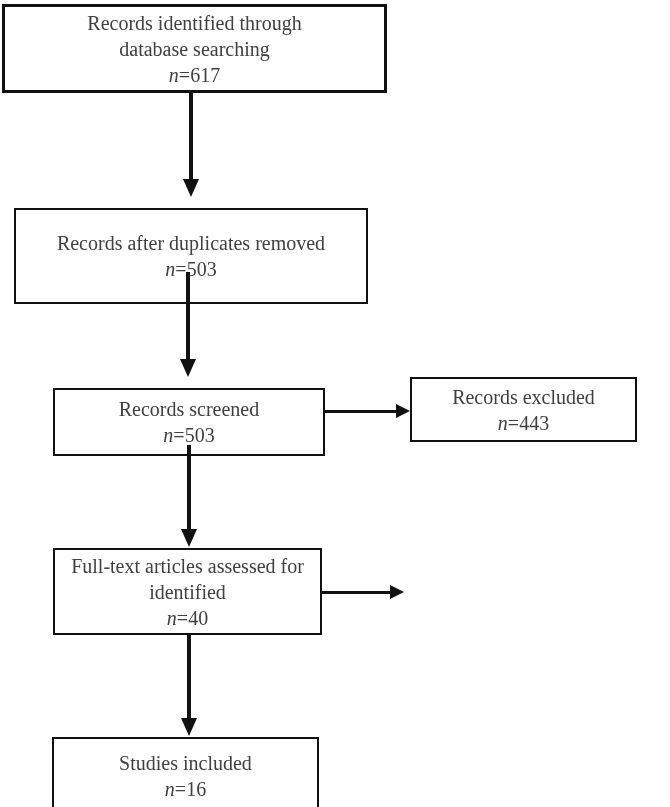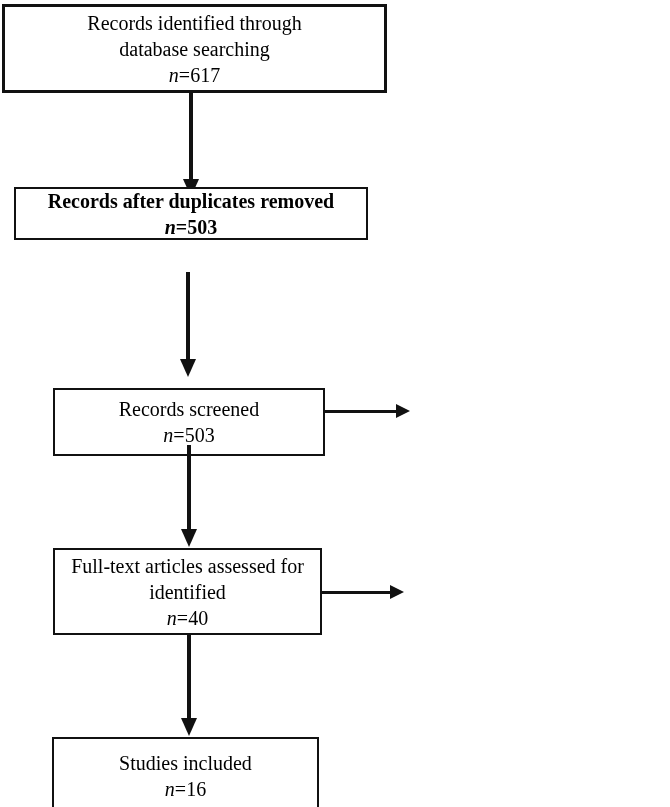--- a/index.html
+++ b/index.html
@@ -3,21 +3,21 @@
 <meta charset="utf-8">
 <style>
   * { margin: 0; padding: 0; box-sizing: border-box; }
   html, body { background: #ffffff; }
   .canvas {
     position: relative;
     width: 670px;
     height: 807px;
     background: #ffffff;
     font-family: "Liberation Serif", serif;
-    color: #000000;
+    color: #404040;
     overflow: hidden;
   }
   .box {
     position: absolute;
     border: 2px solid #111111;
     background: #ffffff;
     display: flex;
     flex-direction: column;
     justify-content: center;
     align-items: center;
@@ -49,36 +49,40 @@
 
   <div class="box thick" style="left:2px; top:4px; width:385px; height:89px;">
     <div>Records identified through</div>
     <div>database searching</div>
     <div><span class="nvar">n</span><span>=617</span></div>
   </div>
 
   <div class="vline" style="left:189px; top:93px; height:88px;"></div>
   <div class="head-down" style="left:183px; top:179px;"></div>
 
-  <div class="box" style="left:14px; top:187px; width:354px; height:53px;font-weight:bold;">
+  <div class="box" style="left:14px; top:208px; width:354px; height:96px;">
     <div>Records after duplicates removed</div>
     <div><span class="nvar">n</span><span>=503</span></div>
   </div>
 
   <div class="vline" style="left:186px; top:272px; height:88px;"></div>
   <div class="head-down" style="left:180px; top:359px;"></div>
 
   <div class="box" style="left:53px; top:388px; width:272px; height:68px;">
     <div>Records screened</div>
     <div><span class="nvar">n</span><span>=503</span></div>
   </div>
 
   <div class="hline" style="left:325px; top:410px; width:72px;"></div>
   <div class="head-right" style="left:396px; top:404px;"></div>
 
+  <div class="box" style="left:410px; top:377px; width:227px; height:65px;">
+    <div>Records excluded</div>
+    <div><span class="nvar">n</span><span>=443</span></div>
+  </div>
 
   <div class="vline" style="left:187px; top:445px; height:86px;"></div>
   <div class="head-down" style="left:181px; top:529px;"></div>
 
   <div class="box" style="left:53px; top:548px; width:269px; height:87px;">
     <div>Full-text articles assessed for</div>
     <div>identified</div>
     <div><span class="nvar">n</span><span>=40</span></div>
   </div>
 

